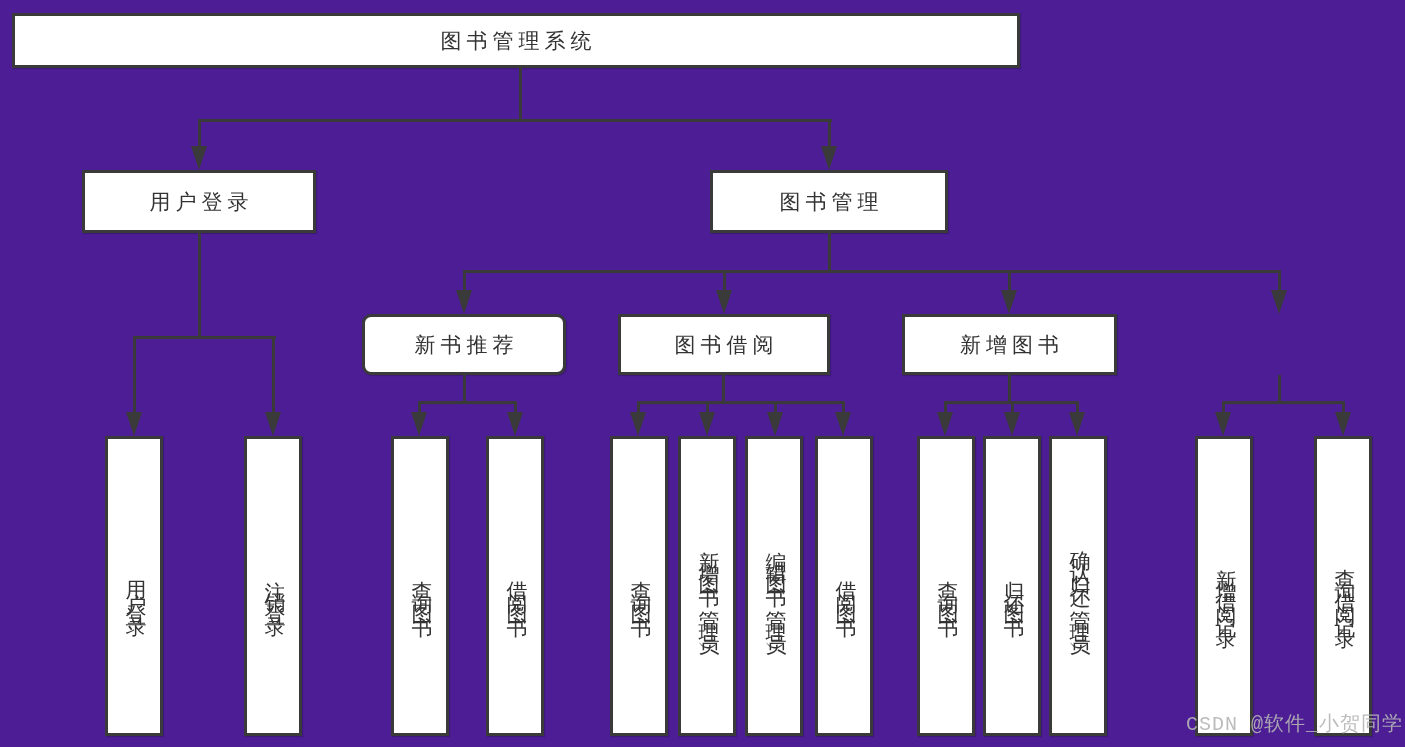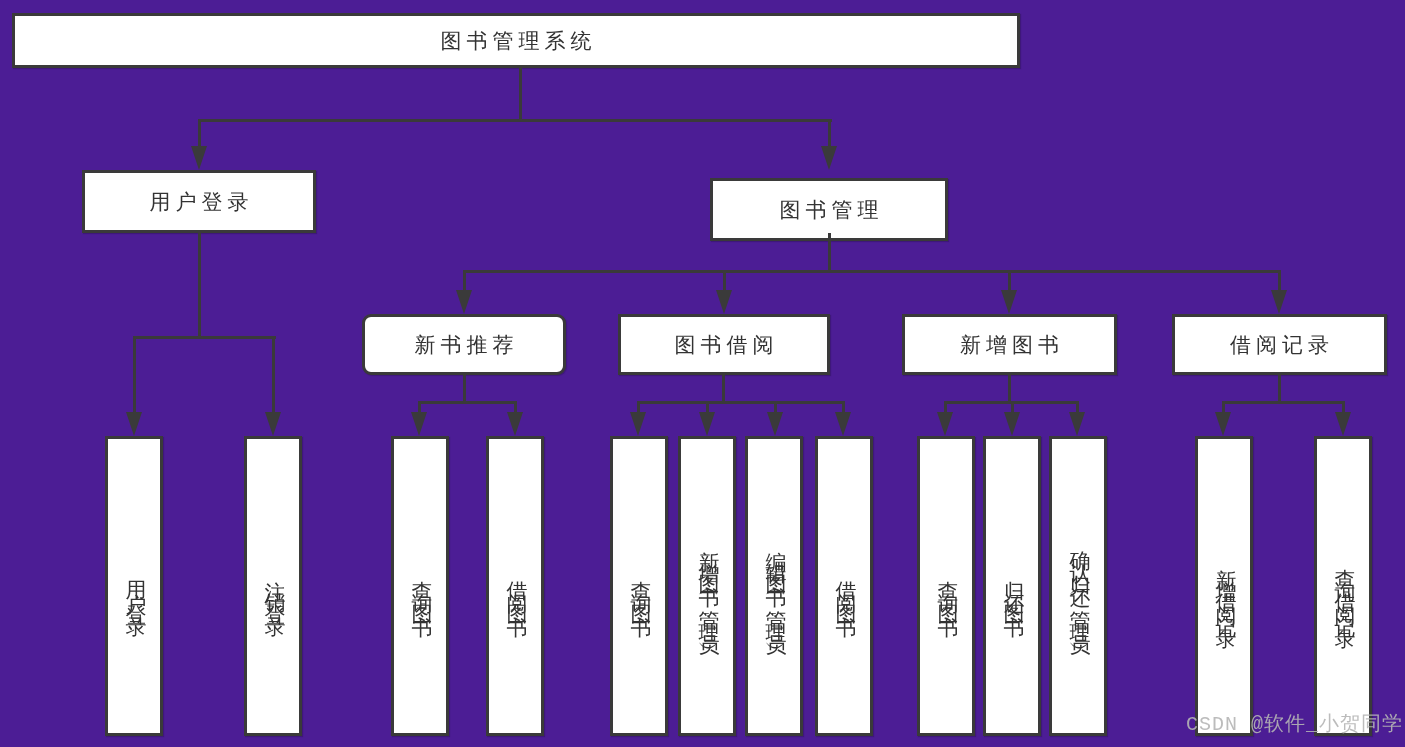--- a/index.html
+++ b/index.html
@@ -45,21 +45,21 @@
   <div class="vline" style="left:519px; top:68px; height:53px;"></div>
   <div class="hline" style="left:198px; top:119px; width:634px;"></div>
   <div class="vline" style="left:198px; top:119px; height:32px;"></div>
   <div class="arrow" style="left:191px; top:146px;"></div>
   <div class="vline" style="left:828px; top:119px; height:32px;"></div>
   <div class="arrow" style="left:821px; top:146px;"></div>
 
   <div class="box" style="left:82px; top:170px; width:234px; height:63px;">
     <span>用户登录</span>
   </div>
-  <div class="box" style="left:710px; top:178px; width:238px; height:63px;">
+  <div class="box" style="left:710px; top:170px; width:238px; height:63px;">
     <span>图书管理</span>
   </div>
 
   <div class="vline" style="left:198px; top:233px; height:106px;"></div>
   <div class="hline" style="left:133px; top:336px; width:143px;"></div>
   <div class="vline" style="left:133px; top:336px; height:82px;"></div>
   <div class="arrow" style="left:126px; top:412px;"></div>
   <div class="vline" style="left:272px; top:336px; height:82px;"></div>
   <div class="arrow" style="left:265px; top:412px;"></div>
 
@@ -75,23 +75,20 @@
   <div class="arrow" style="left:1271px; top:290px;"></div>
 
   <div class="box" style="left:362px; top:314px; width:204px; height:61px;border-radius:9px;">
     <span>新书推荐</span>
   </div>
   <div class="box" style="left:618px; top:314px; width:212px; height:61px;justify-content:center;">
     <span>图书借阅</span>
   </div>
   <div class="box" style="left:902px; top:314px; width:215px; height:61px;">
     <span>新增图书</span>
-  </div>
-  <div class="box" style="left:1172px; top:314px; width:215px; height:61px;">
-    <span>借阅记录</span>
   </div>
 
   <div class="vline" style="left:463px; top:375px; height:29px;"></div>
   <div class="hline" style="left:418px; top:401px; width:99px;"></div>
   <div class="vline" style="left:418px; top:401px; height:18px;"></div>
   <div class="arrow" style="left:411px; top:412px;"></div>
   <div class="vline" style="left:514px; top:401px; height:18px;"></div>
   <div class="arrow" style="left:507px; top:412px;"></div>
 
   <div class="vline" style="left:722px; top:375px; height:29px;"></div>

